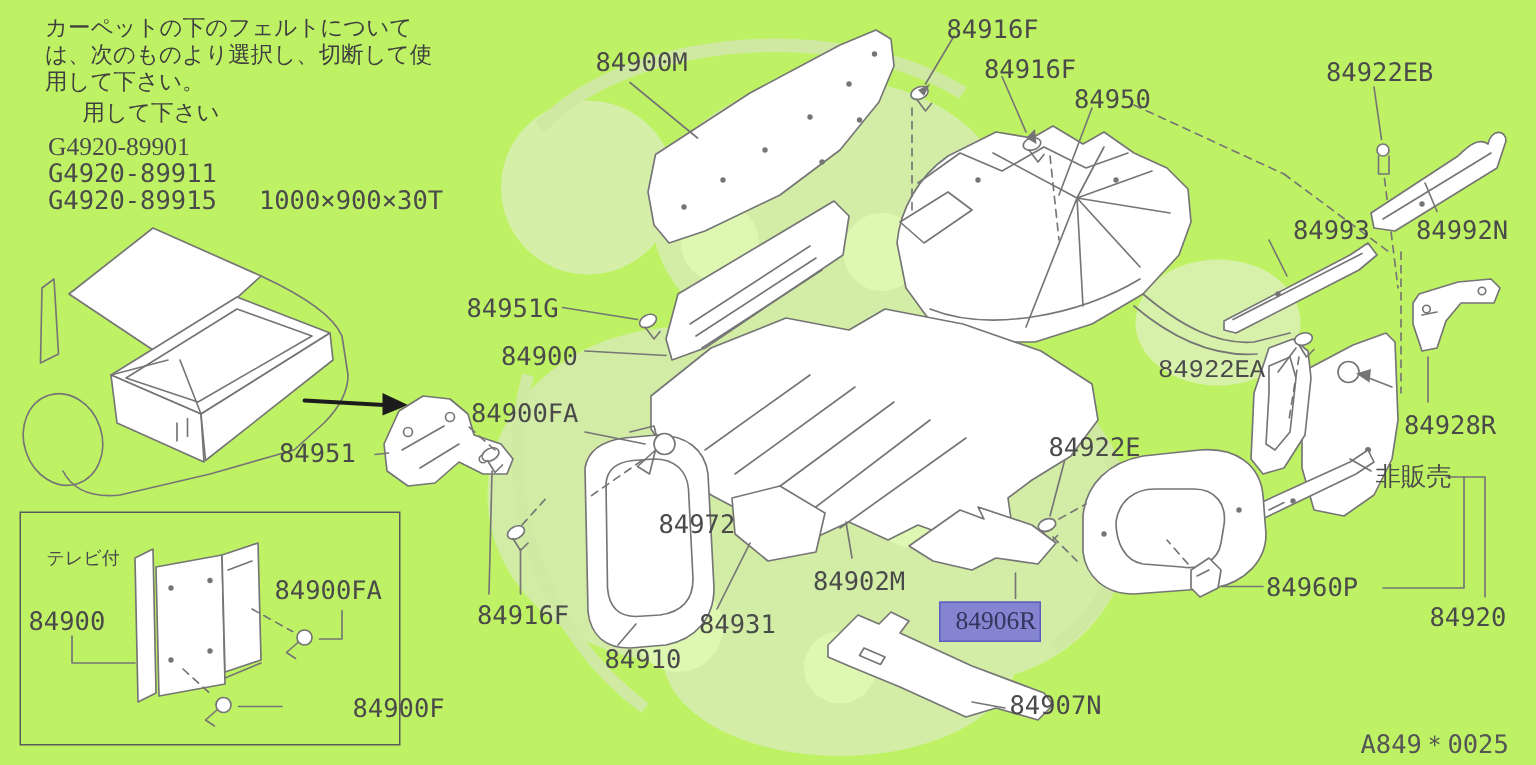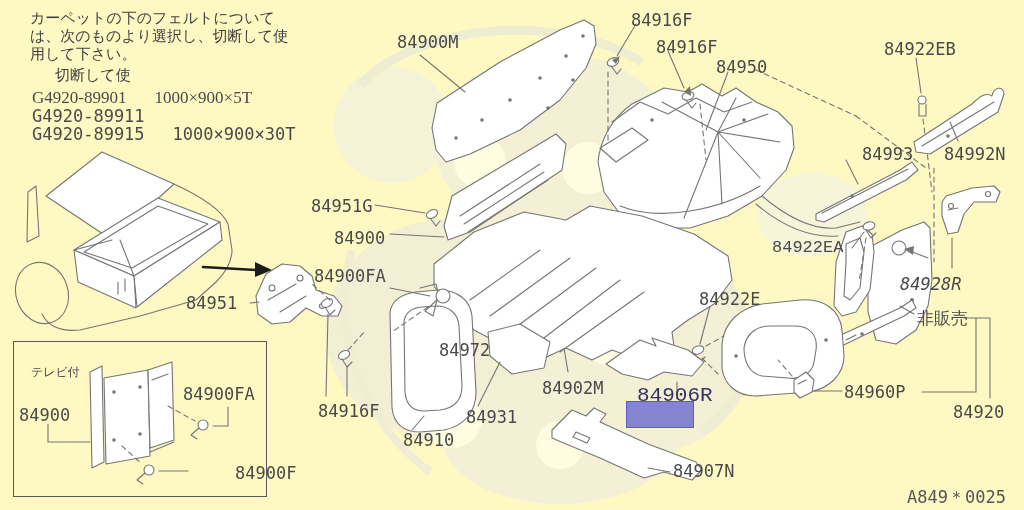--- a/index.html
+++ b/index.html
@@ -1,31 +1,31 @@
 <!DOCTYPE html>
 <html><head>
 <meta charset="utf-8">
 <style>
   html,body{margin:0;padding:0;background:#fff;}
-  #stage{position:relative;width:1024px;height:510px;background:#fef9c3;overflow:hidden;
+  #stage{position:relative;width:1024px;height:510px;background:#bef264;overflow:hidden;
          font-family:"DejaVu Sans",sans-serif;}
   #art{position:absolute;left:0;top:0;}
   .plabel{position:absolute;font-family:"DejaVu Sans Mono",monospace;font-size:17px;
           line-height:19px;color:#4a4a4a;white-space:pre;}
   .jlabel{position:absolute;font-family:"DejaVu Sans",sans-serif;font-size:17px;
           line-height:19px;color:#4a4a4a;white-space:pre;}
   .note{position:absolute;font-size:15px;line-height:18px;color:#3f3f3f;white-space:pre;}
   .feltrow{position:absolute;font-family:"DejaVu Sans Mono",monospace;font-size:17px;
            color:#4a4a4a;white-space:pre;display:flex;gap:28px;}
   #inset-box{position:absolute;left:13px;top:341px;width:252px;height:154px;
              border:1.5px solid #5a5a5a;background:transparent;}
   #hl-84906r{position:absolute;left:626px;top:401px;width:66px;height:25px;
              background:#8484d0;border:1px solid #5c5cc2;}
-  .hl-text{position:absolute;left:637px;top:384px;font-family:Liberation Mono, monospace;
-           font-size:21px;color:#34345e;white-space:pre;}
+  .hl-text{position:absolute;left:637px;top:404px;font-family:Liberation Serif, serif;
+           font-size:17px;color:#34345e;white-space:pre;}
   .g-art{stroke:#757575;fill:none;stroke-width:1.1;stroke-linejoin:round;stroke-linecap:round;}
   .wfill{fill:#ffffff;}
   .dash{stroke-dasharray:5 4;}
   .dot{fill:#757575;stroke:none;}
   .wm{stroke:none;}
 </style>
 </head>
 <body>
 
 <div id="stage">
@@ -284,43 +284,43 @@
         <circle class="wfill" cx="149" cy="470" r="5"></circle>
         <path d="M145,473 L137,480 L143,484"></path>
         <line class="dash" x1="122" y1="446" x2="142" y2="464"></line>
       </g>
     </g>
   </svg>
 
   <div class="note" style="left:30px;top:9px;">カーペットの下のフェルトについて</div>
   <div class="note" style="left:30px;top:27px;">は、次のものより選択し、切断して使</div>
   <div class="note" style="left:30px;top:45px;">用して下さい。</div>
-  <div class="note" style="left:55px;top:66px;">切断して使</div>
+  <div class="note" style="left:55px;top:66px;">用して下さい</div>
   <div class="feltrow" style="left:32px;top:88px;font-family:Liberation Serif, serif;">
-    <span>G4920-89901</span><span>1000×900×5T</span>
+    <span>G4920-89901</span>
   </div>
   <div class="feltrow" style="left:32px;top:106px;">
     <span>G4920-89911</span>
   </div>
   <div class="feltrow" style="left:32px;top:124px;">
     <span>G4920-89915</span><span>1000×900×30T</span>
   </div>
 
   <div class="plabel" style="left:397px;top:33px;">84900M</div>
   <div class="plabel" style="left:631px;top:11px;">84916F</div>
   <div class="plabel" style="left:656px;top:38px;">84916F</div>
   <div class="plabel" style="left:716px;top:58px;">84950</div>
   <div class="plabel" style="left:884px;top:40px;">84922EB</div>
   <div class="plabel" style="left:822px;top:145px;margin-left:40px;">84993</div>
   <div class="plabel" style="left:944px;top:145px;">84992N</div>
   <div class="plabel" style="left:311px;top:197px;">84951G</div>
   <div class="plabel" style="left:334px;top:229px;">84900</div>
   <div class="plabel" style="left:772px;top:238px;font-family:Liberation Mono, monospace;">84922EA</div>
   <div class="plabel" style="left:314px;top:267px;">84900FA</div>
-  <div class="plabel" style="left:900px;top:275px;font-style:italic;">84928R</div>
+  <div class="plabel" style="left:936px;top:275px;">84928R</div>
   <div class="plabel" style="left:186px;top:294px;">84951</div>
   <div class="plabel" style="left:699px;top:290px;">84922E</div>
   <div class="jlabel" style="left:917px;top:309px;">非販売</div>
   <div class="plabel" style="left:439px;top:341px;">84972</div>
   <div class="plabel" style="left:542px;top:379px;">84902M</div>
   <div class="plabel" style="left:466px;top:408px;">84931</div>
   <div id="hl-84906r"></div>
   <div class="hl-text">84906R</div>
   <div class="plabel" style="left:318px;top:402px;">84916F</div>
   <div class="plabel" style="left:375px;top:431px;margin-left:28px;">84910</div>

